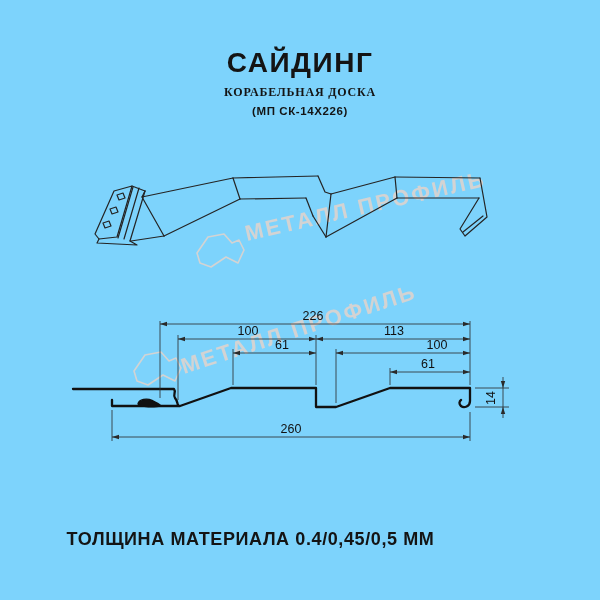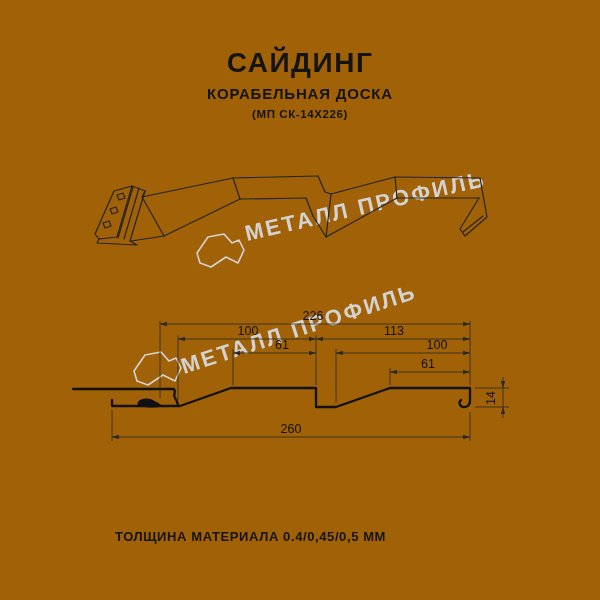--- a/index.html
+++ b/index.html
@@ -1,39 +1,39 @@
 <!DOCTYPE html>
 <html><head>
 <meta charset="utf-8">
 <style>
   html,body{margin:0;padding:0;background:#ffffff;}
   .page{
     position:relative;
     width:600px;height:600px;
-    background:#a16207;
+    background:#7dd3fc;
     overflow:hidden;
     font-family:"Liberation Sans", sans-serif;
     color:#1a1a1a;
   }
   .header{position:absolute;top:48px;left:0;width:600px;text-align:center;}
   .title{
     font-size:28px;font-weight:800;letter-spacing:1.5px;
     color:#141414;margin:0;line-height:1.05;
   }
   .subtitle{
-    font-size:15px;font-weight:700;letter-spacing:0.8px;
-    color:#141414;margin:9px 0 0 0;line-height:1.1;
+    font-size:12px;font-weight:700;letter-spacing:0.8px;
+    color:#141414;margin:9px 0 0 0;line-height:1.1;font-family:Liberation Serif, serif;
   }
   .model{
     font-size:11.5px;font-weight:700;letter-spacing:0.6px;
     color:#141414;margin:5px 0 11px 0;line-height:1.1;
   }
   .footer{
     position:absolute;top:529px;left:0;width:501px;text-align:center;
-    font-size:13px;font-weight:700;letter-spacing:0.6px;color:#141414;
+    font-size:18px;font-weight:700;letter-spacing:0.6px;color:#141414;
   }
   svg{position:absolute;left:0;top:0;}
   .iso  path, .iso line, .iso polyline, .iso rect{stroke:#242424;stroke-width:1.2;fill:none;stroke-linejoin:round;stroke-linecap:round;}
   .profile path{stroke:#111;stroke-width:2.3;fill:none;stroke-linejoin:round;stroke-linecap:round;}
   .dims line, .dims path.ext{stroke:#2a2a2a;stroke-width:0.8;fill:none;}
   .dims path.arrow{fill:#2a2a2a;stroke:none;}
   .dims text{
     font-family:"Liberation Sans", sans-serif;
     font-size:12.5px;fill:#111;text-anchor:middle;font-weight:400;
   }

